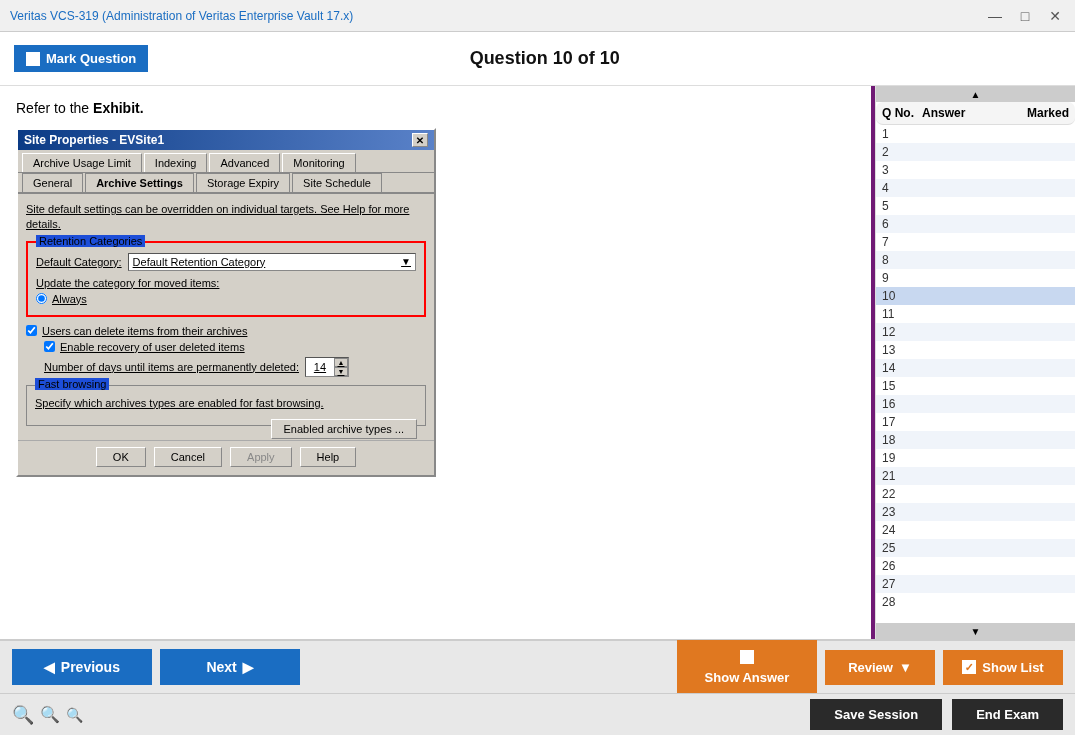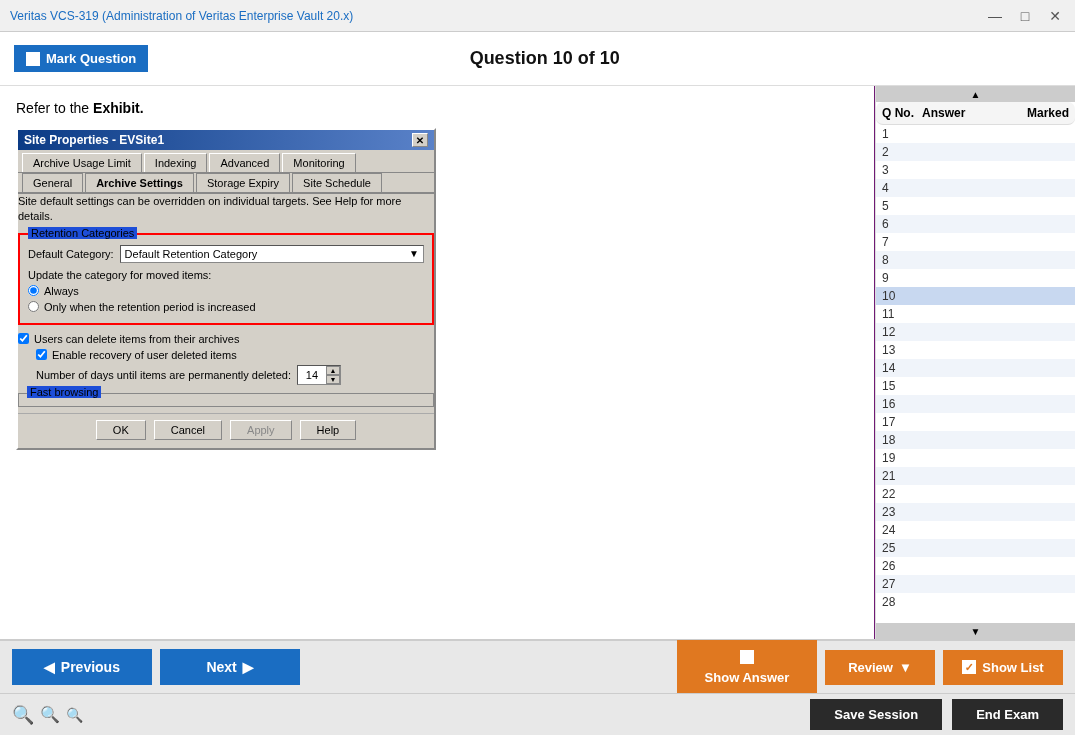--- a/index.html
+++ b/index.html
@@ -68,21 +68,21 @@
       flex: 1;
       overflow: hidden;
     }
 
     
     .left-panel {
       flex: 1;
       padding: 14px 16px;
       background: #fff;
       overflow-y: auto;
-      border-right: 1px solid #701a75;
+      border-right: 4px solid #701a75;
     }
 
     .refer-text { font-size: 14px; margin-bottom: 12px; }
     .refer-text span { font-weight: bold; }
 
     
     .dialog {
       background: #d4d0c8;
       border: 2px solid #888;
       border-top-color: #fff;
@@ -140,20 +140,22 @@
       border: 1px solid #888;
       border-bottom: none;
       font-size: 11px;
       cursor: pointer;
     }
     .dialog-tab2.active {
       background: #d4d0c8;
       font-weight: bold;
     }
     .dialog-body {
+      padding: 8px;
+      text-decoration: underline;
     }
     .dialog-info {
       font-size: 11px;
       margin-bottom: 8px;
       line-height: 1.4;
     }
     .groupbox {
       border: 1px solid #888;
       padding: 6px 8px;
       margin-bottom: 8px;
@@ -439,21 +441,21 @@
       font-size: 13px;
       font-weight: bold;
       cursor: pointer;
     }
   </style>
 </head>
 <body>
 
 <div class="titlebar">
   <div class="titlebar-title">
-    <span>Veritas VCS-319 (Administration of Veritas Enterprise Vault </span><span style="color:#1a6dc2">20.x</span><span>)</span>
+    <span>Veritas VCS-319 (Administration of Veritas Enterprise Vault </span><span style="color:#1a6dc2">17.x</span><span>)</span>
   </div>
   <div class="titlebar-controls">
     <button class="titlebar-btn">—</button>
     <button class="titlebar-btn">□</button>
     <button class="titlebar-btn">✕</button>
   </div>
 </div>
 
 <div class="main-wrapper">
 
@@ -504,24 +506,20 @@
                 <div class="win-select">
                   <span>Default Retention Category</span>
                   <span class="win-select-arrow">▼</span>
                 </div>
               </div>
               <div class="field-label" style="margin-bottom:4px;">Update the category for moved items:</div>
               <div class="radio-row">
                 <input type="radio" class="win-radio" name="retention" checked="" style="">
                 <span>Always</span>
               </div>
-              <div class="radio-row">
-                <input type="radio" class="win-radio" name="retention" style="">
-                <span>Only when the retention period is increased</span>
-              </div>
             </div>
           </div>
 
           <div class="checkbox-row">
             <input type="checkbox" class="win-checkbox" checked="" style="">
             <span>Users can delete items from their archives</span>
           </div>
 
           <div class="sub-checkbox-row">
             <input type="checkbox" class="win-checkbox" checked="" style="">
@@ -534,20 +532,26 @@
               <span class="spinner-val">14</span>
               <div class="spinner-btns">
                 <div class="spinner-btn">▲</div>
                 <div class="spinner-btn">▼</div>
               </div>
             </div>
           </div>
 
           <div class="groupbox fast-browse-group">
             <span class="groupbox-title">Fast browsing</span>
+            <div class="groupbox-content">
+              <div class="dialog-info">Specify which archives types are enabled for fast browsing.</div>
+              <div style="text-align:right; margin-top:6px;">
+                <button class="enabled-btn">Enabled archive types ...</button>
+              </div>
+            </div>
           </div>
         </div>
 
         <div class="dialog-footer">
           <button class="win-btn">OK</button>
           <button class="win-btn">Cancel</button>
           <button class="win-btn disabled">Apply</button>
           <button class="win-btn">Help</button>
         </div>
       </div>

